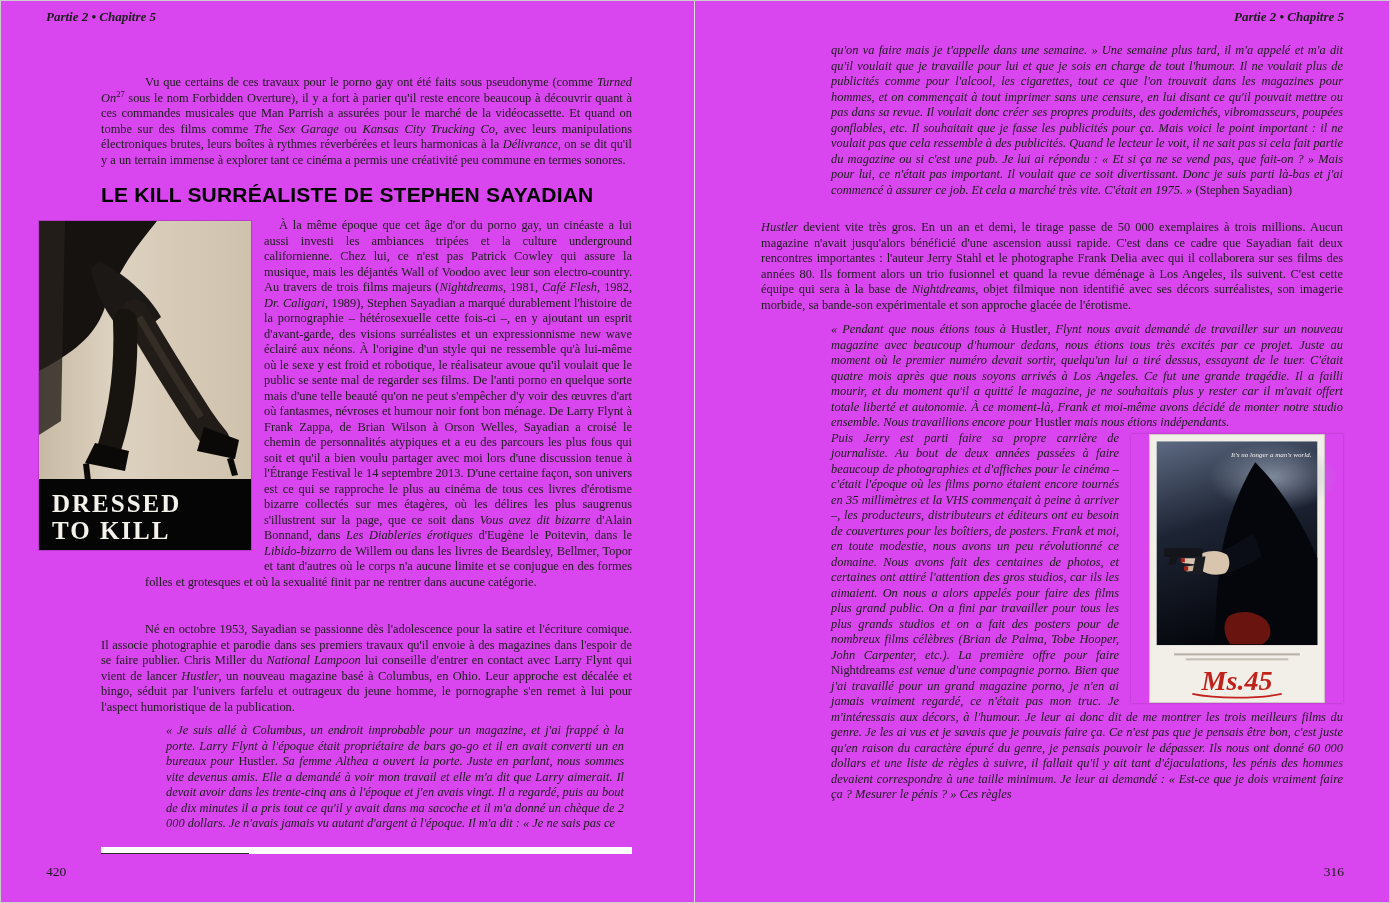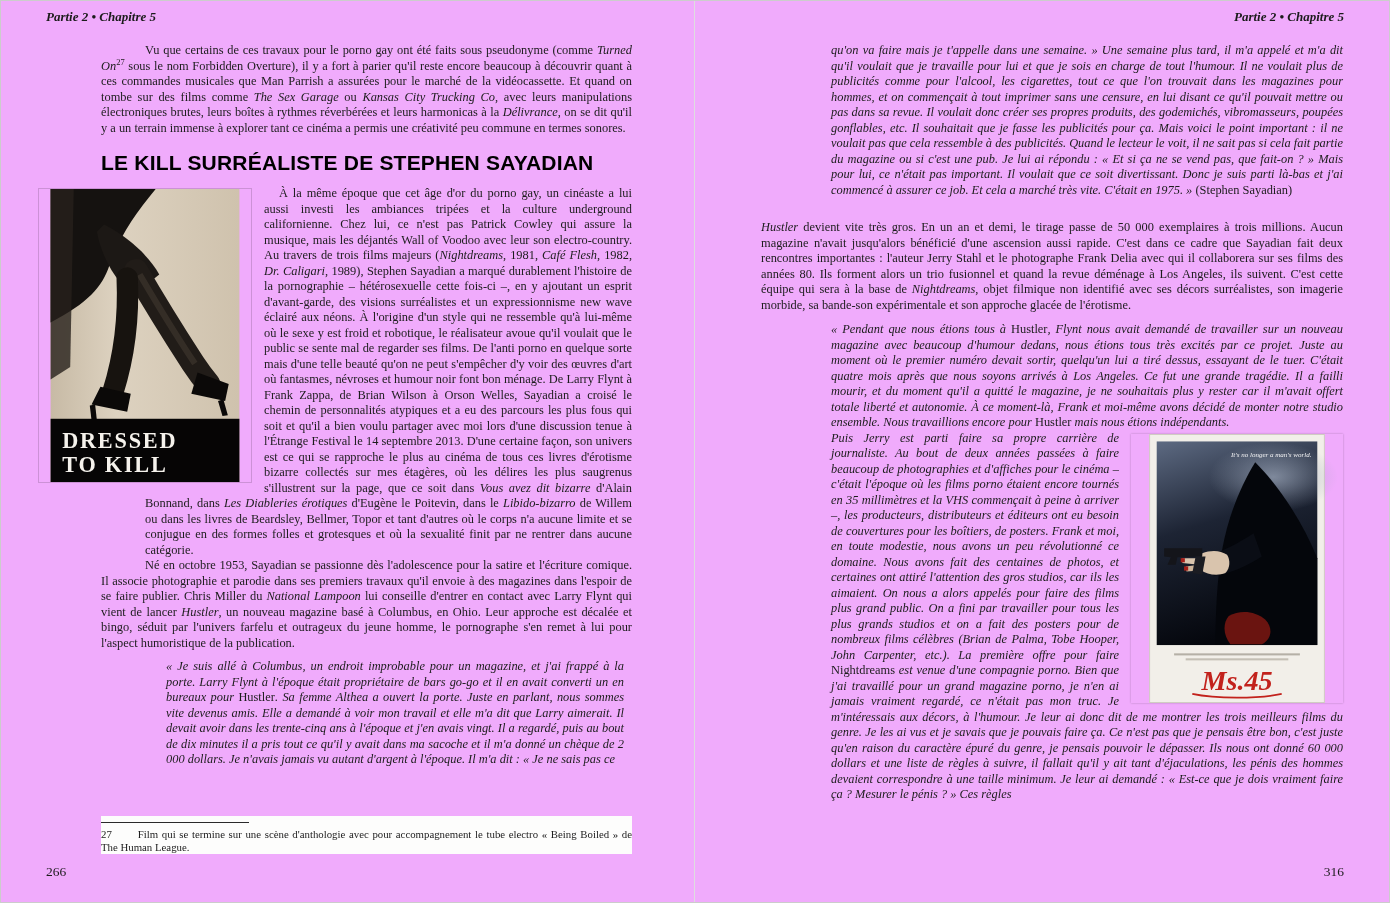--- a/index.html
+++ b/index.html
@@ -1,58 +1,58 @@
 <!DOCTYPE html>
 <html><head>
 <meta charset="utf-8">
 <style>
   * { margin:0; padding:0; box-sizing:border-box; }
   html,body { background:#ffffff; }
   .spread {
     position:relative; width:1390px; height:903px;
-    background:#f0abfc; border:1px solid #cccccc;
+    background:#d946ef; border:1px solid #cccccc;
     font-family:"Liberation Serif", serif; color:#1c1c1c;
     display:flex; overflow:hidden;
   }
   .page { position:relative; width:695px; height:100%; overflow:hidden; }
   .page-left  { border-right:1px solid #dedede; }
   .running-head {
     position:absolute; top:8px; font-size:13px; font-style:italic; font-weight:bold; color:#1b1b1b;
   }
   .running-head.rh-left  { left:45px; }
   .running-head.rh-right { right:45px; }
   .folio { position:absolute; bottom:22px; font-size:13.5px; color:#1b1b1b; }
   .folio.folio-left  { left:45px; }
   .folio.folio-right { right:45px; }
 
   .body-text { position:absolute; top:42px; font-size:12.4px; line-height:15.5px; text-align:justify; }
   .page-left  .body-text { left:100px; right:62px; }
   .page-right .body-text { left:66px;  right:46px; }
 
   p.para { text-align:justify; }
-  p.indent    { text-indent:44px; }
+  p.indent    { text-indent:44px;margin-top:32px; }
   p.indent-sm { text-indent:15px;margin-left:44px; }
   .gap-above { margin-top:22px; }
 
   h1.section-heading {
     font-family:"Liberation Sans", sans-serif; font-weight:bold;
     font-size:21px; line-height:23px; color:#000;
     margin:15px 0 12px 0; letter-spacing:0.2px; text-align:left;
   }
 
   .quote { font-style:italic; }
   .page-left  .quote { margin:8px 8px 0 65px; }
   .page-right .quote { margin:9px 0 0 70px; }
   .quote p { text-align:justify; }
   .quote-cont { font-style:italic; margin-left:70px; }
   .rm { font-style:normal; }
   sup { font-size:8.5px; vertical-align:super; line-height:0; }
 
   .poster-dtk {
-    float:left; width:212px; height:293px;
+    float:left; width:212px; height:329px;
     margin:3px 13px 14px -62px;
     box-shadow:0 0 0 1px rgba(0,0,0,0.15);
   }
   .poster-ms45 {
     float:right; width:212px; height:269px;
     margin:3px 0 6px 12px;
     box-shadow:0 0 2px rgba(0,0,0,0.25);
   }
   .poster-dtk svg, .poster-ms45 svg { display:block; width:100%; height:100%; }
 
@@ -108,24 +108,23 @@
       <p class="para indent-sm">À la même époque que cet âge d'or du porno gay, un cinéaste a lui aussi investi les ambiances tripées et la culture underground californienne. Chez lui, ce n'est pas Patrick Cowley qui assure la musique, mais les déjantés Wall of Voodoo avec leur son electro-country. Au travers de trois films majeurs (<i>Nightdreams</i>, 1981, <i>Café Flesh</i>, 1982, <i>Dr. Caligari</i>, 1989), Stephen Sayadian a marqué durablement l'histoire de la pornographie – hétérosexuelle cette fois-ci –, en y ajoutant un esprit d'avant-garde, des visions surréalistes et un expressionnisme new wave éclairé aux néons. À l'origine d'un style qui ne ressemble qu'à lui-même où le sexe y est froid et robotique, le réalisateur avoue qu'il voulait que le public se sente mal de regarder ses films. De l'anti porno en quelque sorte mais d'une telle beauté qu'on ne peut s'empêcher d'y voir des œuvres d'art où fantasmes, névroses et humour noir font bon ménage. De Larry Flynt à Frank Zappa, de Brian Wilson à Orson Welles, Sayadian a croisé le chemin de personnalités atypiques et a eu des parcours les plus fous qui soit et qu'il a bien voulu partager avec moi lors d'une discussion tenue à l'Étrange Festival le 14 septembre 2013. D'une certaine façon, son univers est ce qui se rapproche le plus au cinéma de tous ces livres d'érotisme bizarre collectés sur mes étagères, où les délires les plus saugrenus s'illustrent sur la page, que ce soit dans <i>Vous avez dit bizarre</i> d'Alain Bonnand, dans <i>Les Diableries érotiques</i> d'Eugène le Poitevin, dans le <i>Libido-bizarro</i> de Willem ou dans les livres de Beardsley, Bellmer, Topor et tant d'autres où le corps n'a aucune limite et se conjugue en des formes folles et grotesques et où la sexualité finit par ne rentrer dans aucune catégorie.</p>
       <p class="para indent">Né en octobre 1953, Sayadian se passionne dès l'adolescence pour la satire et l'écriture comique. Il associe photographie et parodie dans ses premiers travaux qu'il envoie à des magazines dans l'espoir de se faire publier. Chris Miller du <i>National Lampoon</i> lui conseille d'entrer en contact avec Larry Flynt qui vient de lancer <i>Hustler</i>, un nouveau magazine basé à Columbus, en Ohio. Leur approche est décalée et bingo, séduit par l'univers farfelu et outrageux du jeune homme, le pornographe s'en remet à lui pour l'aspect humoristique de la publication.</p>
 
       <div class="quote">
         <p>« Je suis allé à Columbus, un endroit improbable pour un magazine, et j'ai frappé à la porte. Larry Flynt à l'époque était propriétaire de bars go-go et il en avait converti un en bureaux pour <span class="rm">Hustler</span>. Sa femme Althea a ouvert la porte. Juste en parlant, nous sommes vite devenus amis. Elle a demandé à voir mon travail et elle m'a dit que Larry aimerait. Il devait avoir dans les trente-cinq ans à l'époque et j'en avais vingt. Il a regardé, puis au bout de dix minutes il a pris tout ce qu'il y avait dans ma sacoche et il m'a donné un chèque de 2 000 dollars. Je n'avais jamais vu autant d'argent à l'époque. Il m'a dit : « Je ne sais pas ce</p>
       </div>
     </div>
 
     <div class="footnote-area">
       <div class="footnote-rule"></div>
-      <p class="footnote"><span class="fn-num">27</span><span>Film qui se termine sur une scène d'anthologie avec pour accompagnement le tube electro « Being Boiled » de The Human League.</span></p>
     </div>
 
-    <div class="folio folio-left">266</div>
+    <div class="folio folio-left">420</div>
   </div>
 
   <div class="page page-right">
     <div class="running-head rh-right">Partie 2 • Chapitre 5</div>
 
     <div class="body-text">
       <p class="para quote-cont">qu'on va faire mais je t'appelle dans une semaine. » Une semaine plus tard, il m'a appelé et m'a dit qu'il voulait que je travaille pour lui et que je sois en charge de tout l'humour. Il ne voulait plus de publicités comme pour l'alcool, les cigarettes, tout ce que l'on trouvait dans les magazines pour hommes, et on commençait à tout imprimer sans une censure, en lui disant ce qu'il pouvait mettre ou pas dans sa revue. Il voulait donc créer ses propres produits, des godemichés, vibromasseurs, poupées gonflables, etc. Il souhaitait que je fasse les publicités pour ça. Mais voici le point important : il ne voulait pas que cela ressemble à des publicités. Quand le lecteur le voit, il ne sait pas si cela fait partie du magazine ou si c'est une pub. Je lui ai répondu : « Et si ça ne se vend pas, que fait-on ? » Mais pour lui, ce n'était pas important. Il voulait que ce soit divertissant. Donc je suis parti là-bas et j'ai commencé à assurer ce job. Et cela a marché très vite. C'était en 1975. » <span class="rm">(Stephen Sayadian)</span></p>
 
       <p class="para gap-above"><i>Hustler</i> devient vite très gros. En un an et demi, le tirage passe de 50 000 exemplaires à trois millions. Aucun magazine n'avait jusqu'alors bénéficié d'une ascension aussi rapide. C'est dans ce cadre que Sayadian fait deux rencontres importantes : l'auteur Jerry Stahl et le photographe Frank Delia avec qui il collaborera sur ses films des années 80. Ils forment alors un trio fusionnel et quand la revue déménage à Los Angeles, ils suivent. C'est cette équipe qui sera à la base de <i>Nightdreams</i>, objet filmique non identifié avec ses décors surréalistes, son imagerie morbide, sa bande-son expérimentale et son approche glacée de l'érotisme.</p>
 

